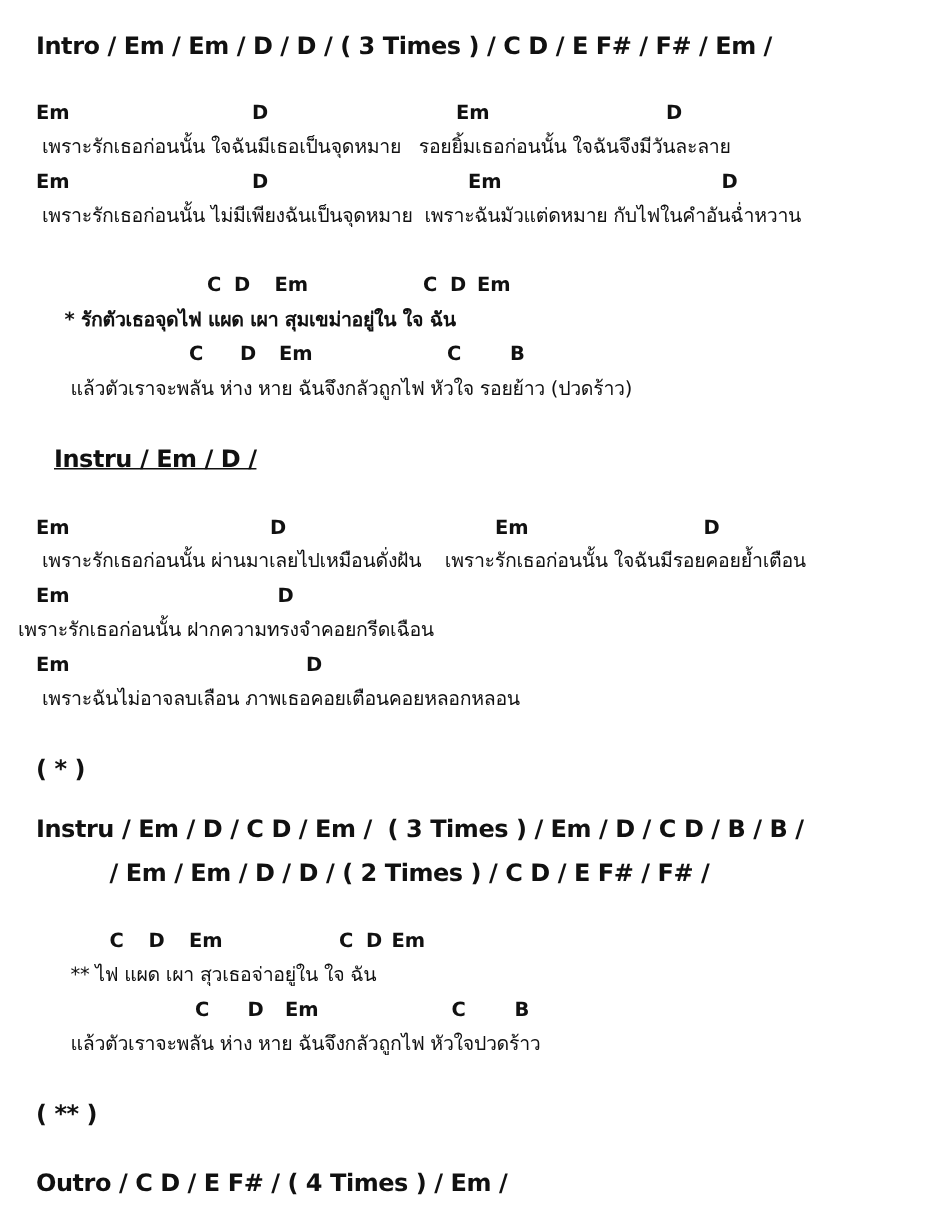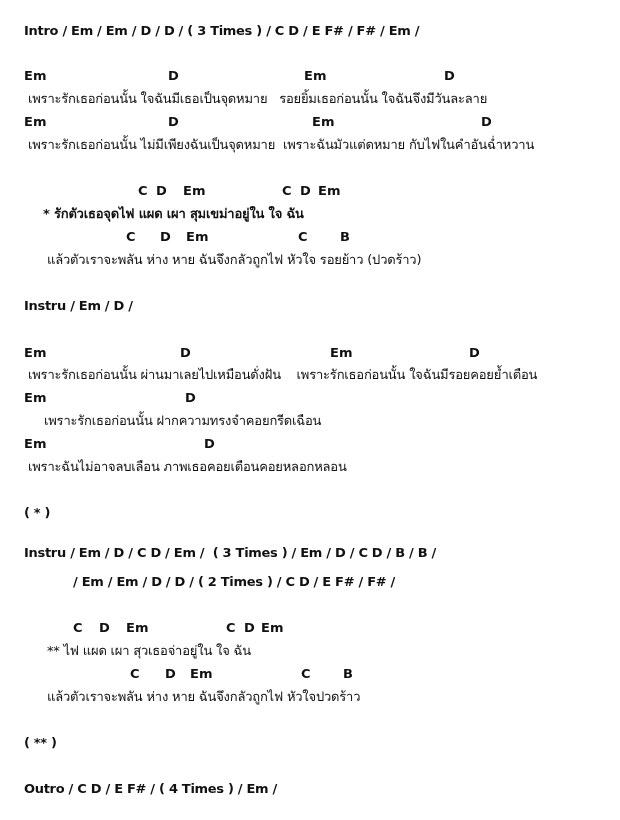--- a/index.html
+++ b/index.html
@@ -1,19 +1,19 @@
 <!DOCTYPE html>
 <html><head>
 <meta charset="utf-8">
 <style>
   html, body { margin: 0; padding: 0; background: #ffffff; }
   body { width: 620px; height: 820px; position: relative; overflow: hidden;
          font-family: "DejaVu Sans", "Liberation Sans", sans-serif; color: #111; }
   .ln { position: absolute; white-space: pre; line-height: 16px; }
-  .b { font-weight: bold; font-size: 13px; letter-spacing: -0.3px; }
+  .b { font-weight: bold; font-size: 16px; letter-spacing: -0.3px; }
   .lyr { font-size: 13px; letter-spacing: -0.2px; }
   .ch { position: absolute; font-weight: bold; font-size: 13px; white-space: pre; line-height: 16px; }
 </style>
 </head>
 <body>
 
 <div class="ln b" style="left:24px;top:23px;"><span>Intro</span><span> / Em / Em / D / D / ( 3 Times ) / C D / E F# / F# / Em /</span></div>
 
 <div>
   <div class="chord-row"></div>
@@ -22,27 +22,27 @@
   <div class="ln lyr" style="left:28px;top:137px;">เพราะรักเธอก่อนนั้น ไม่มีเพียงฉันเป็นจุดหมาย  เพราะฉันมัวแต่ดหมาย กับไฟในคำอันฉ่ำหวาน</div>
 </div>
 
 <div>
   <div class="chord-row"></div>
   <div class="ln lyr" style="left:43px;top:206px;font-weight:bold;">* รักตัวเธอจุดไฟ แผด เผา สุมเขม่าอยู่ใน ใจ ฉัน</div>
   <div class="chord-row"></div>
   <div class="ln lyr" style="left:47px;top:252px;">แล้วตัวเราจะพลัน ห่าง หาย ฉันจึงกลัวถูกไฟ หัวใจ รอยย้าว (ปวดร้าว)</div>
 </div>
 
-<div class="ln b" style="left:24px;top:298px;"><span>Instru</span><span> / Em / D /</span></div>
+<div class="ln b" style="left:36px;top:298px;text-decoration:underline;"><span>Instru</span><span> / Em / D /</span></div>
 
 <div>
   <div class="chord-row"></div>
   <div class="ln lyr" style="left:28px;top:367px;">เพราะรักเธอก่อนนั้น ผ่านมาเลยไปเหมือนดั่งฝัน    เพราะรักเธอก่อนนั้น ใจฉันมีรอยคอยย้ำเตือน</div>
   <div class="chord-row"></div>
-  <div class="ln lyr" style="left:44px;top:413px;text-align:right;">เพราะรักเธอก่อนนั้น ฝากความทรงจำคอยกรีดเฉือน</div>
+  <div class="ln lyr" style="left:12px;top:413px;text-align:right;">เพราะรักเธอก่อนนั้น ฝากความทรงจำคอยกรีดเฉือน</div>
   <div class="chord-row"></div>
   <div class="ln lyr" style="left:28px;top:459px;">เพราะฉันไม่อาจลบเลือน ภาพเธอคอยเตือนคอยหลอกหลอน</div>
 </div>
 
 <div class="ln b" style="left:24px;top:505px;">( * )</div>
 
 <div class="ln b" style="left:24px;top:545px;text-align:center;"><span>Instru</span><span> / Em / D / C D / Em /  ( 3 Times ) / Em / D / C D / B / B /</span></div>
 <div class="ln b" style="left:73px;top:574px;">/ Em / Em / D / D / ( 2 Times ) / C D / E F# / F# /</div>
 
 <div>

